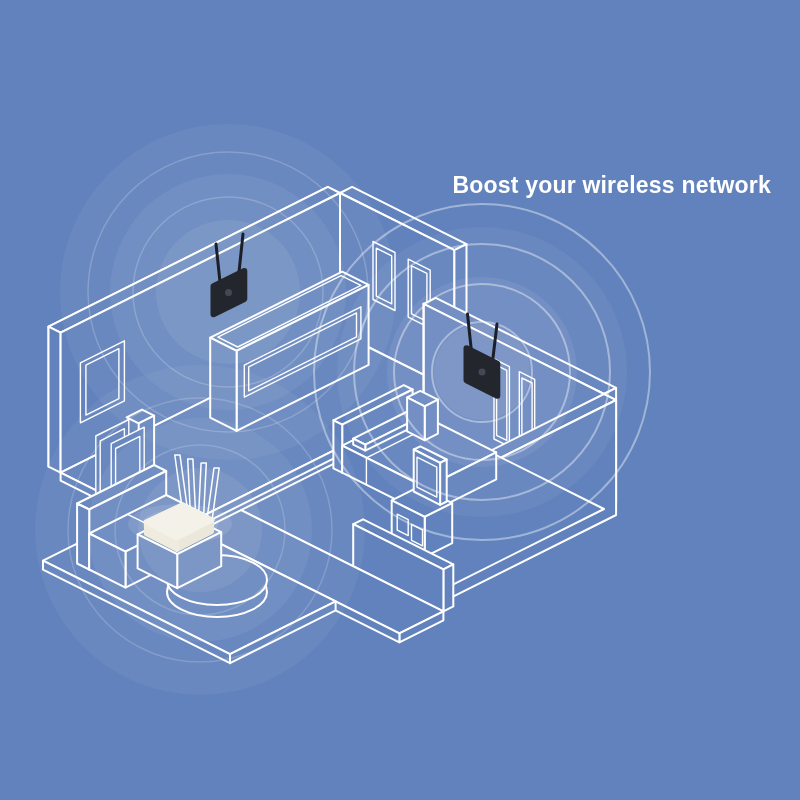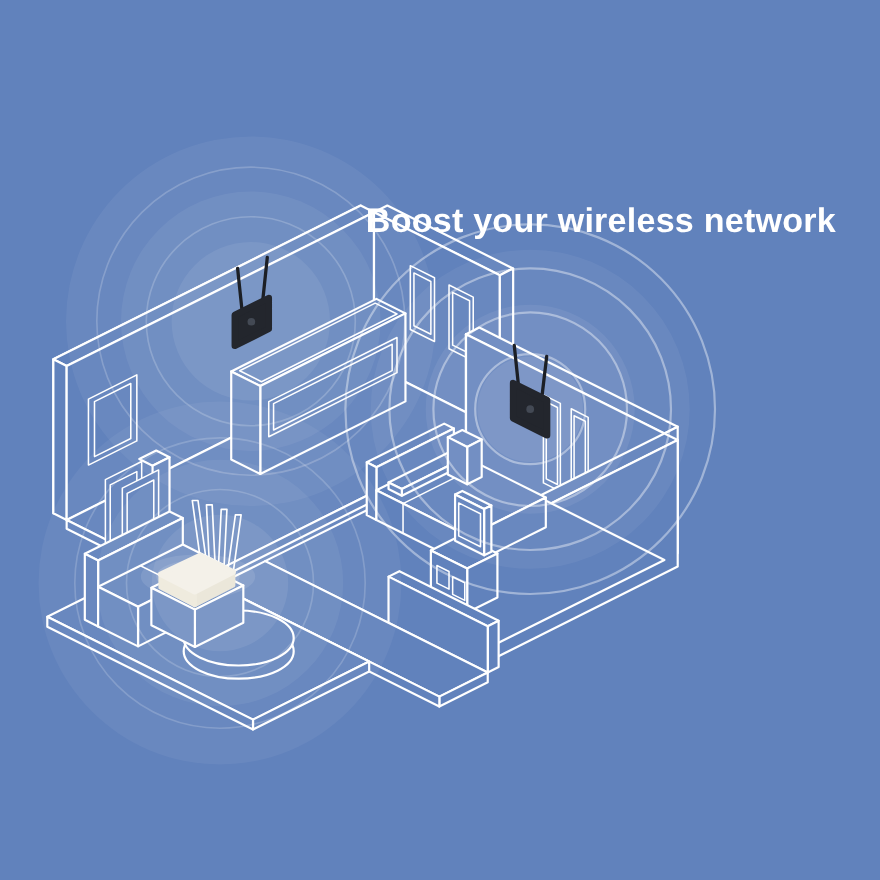--- a/index.html
+++ b/index.html
@@ -12,22 +12,22 @@
   .t {fill:none;stroke:var(--line,#fff);stroke-width:1.4;stroke-linejoin:round;stroke-linecap:round;}
   .l {fill:none;stroke:var(--line,#fff);stroke-width:2;stroke-linejoin:round;stroke-linecap:round;}
   .blob{fill:var(--glow,#fff);}
   .ring{fill:none;stroke:var(--glow,#fff);}
   .rep-body{fill:var(--rep,#23262d);stroke:var(--rep,#23262d);stroke-width:6;stroke-linejoin:round;}
   .rep-ant{fill:none;stroke:var(--repant,#1c1f25);stroke-width:3;stroke-linecap:round;}
   .rep-logo{fill:#434954;}
   .rt-top{fill:var(--router,#f4f1e9);stroke:var(--router,#f4f1e9);stroke-width:5;stroke-linejoin:round;}
   .rt-side{stroke-width:4;stroke-linejoin:round;}
   .rt-blade{fill:none;stroke:var(--line,#fff);stroke-width:1.5;stroke-linejoin:round;}
-  .headline{position:absolute;top:168px;right:25px;margin:15px;
-    font-size:31px;font-weight:700;color:var(--titlecol,#fff);letter-spacing:.2px;white-space:nowrap;}
+  .headline{position:absolute;top:168px;right:25px;margin:4px;
+    font-size:23px;font-weight:700;color:var(--titlecol,#fff);letter-spacing:.2px;white-space:nowrap;}
 </style>
 </head>
 <body>
 
 <div class="stage">
   <svg width="800" height="800" viewBox="0 0 800 800">
 
     <g id="wire">
         <path d="M48.5,466.6L48.5,326.6L327.9,186.9L327.9,326.9Z" class="f"></path>
         <path d="M327.9,186.9L340.0,193.0L60.6,332.7L48.5,326.6Z" class="f"></path>

